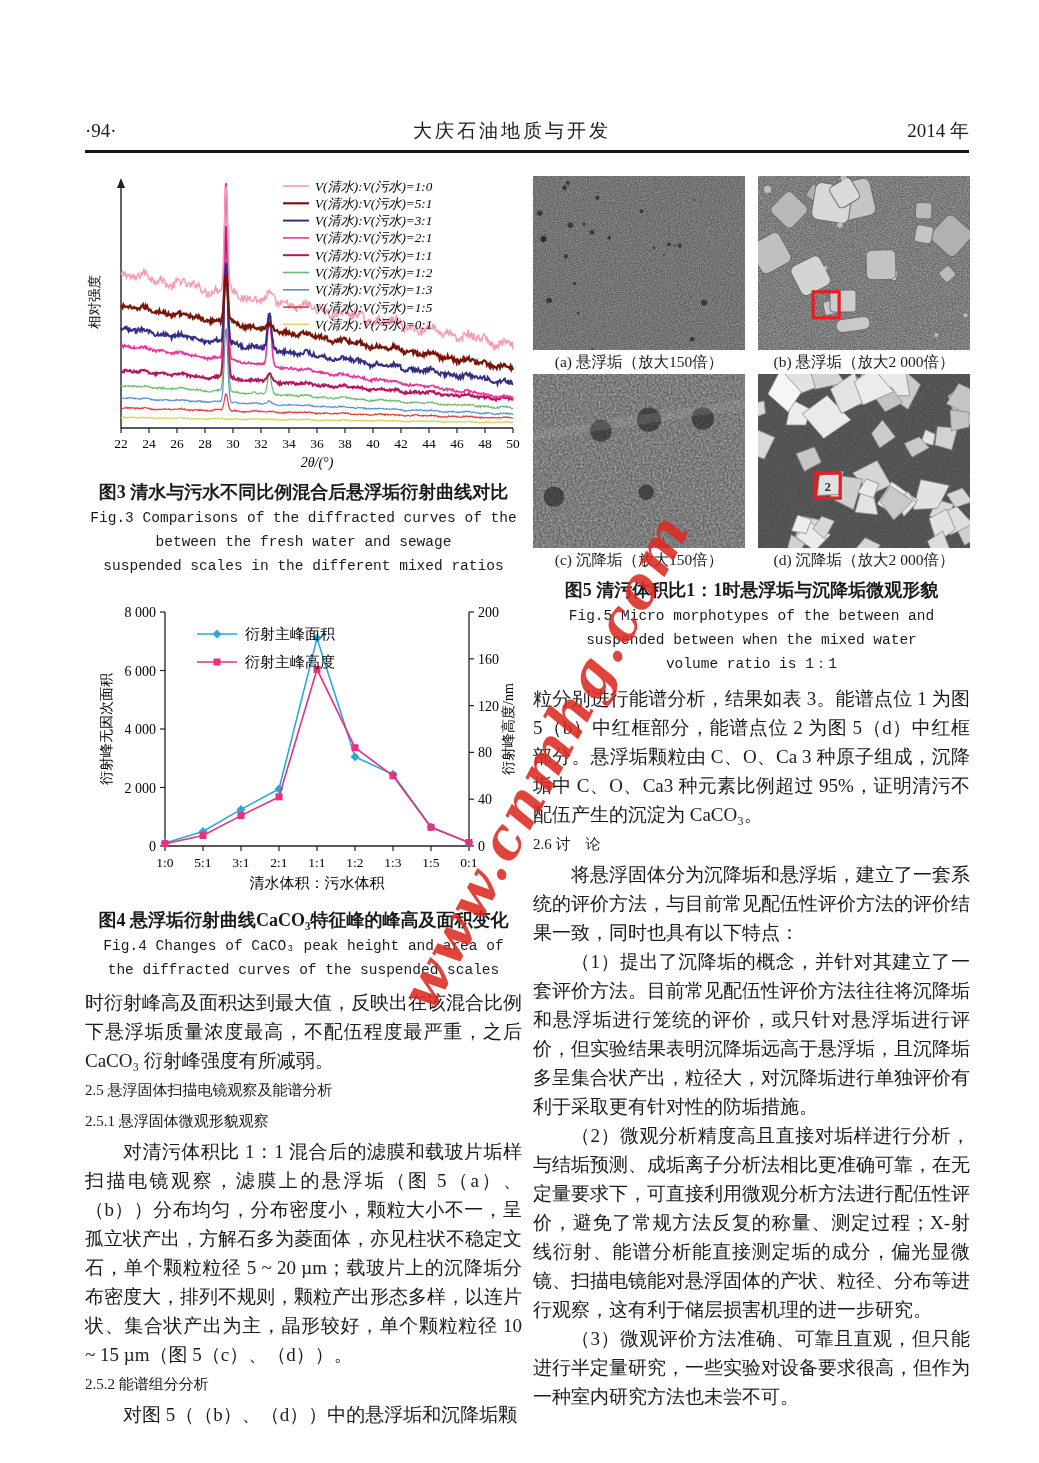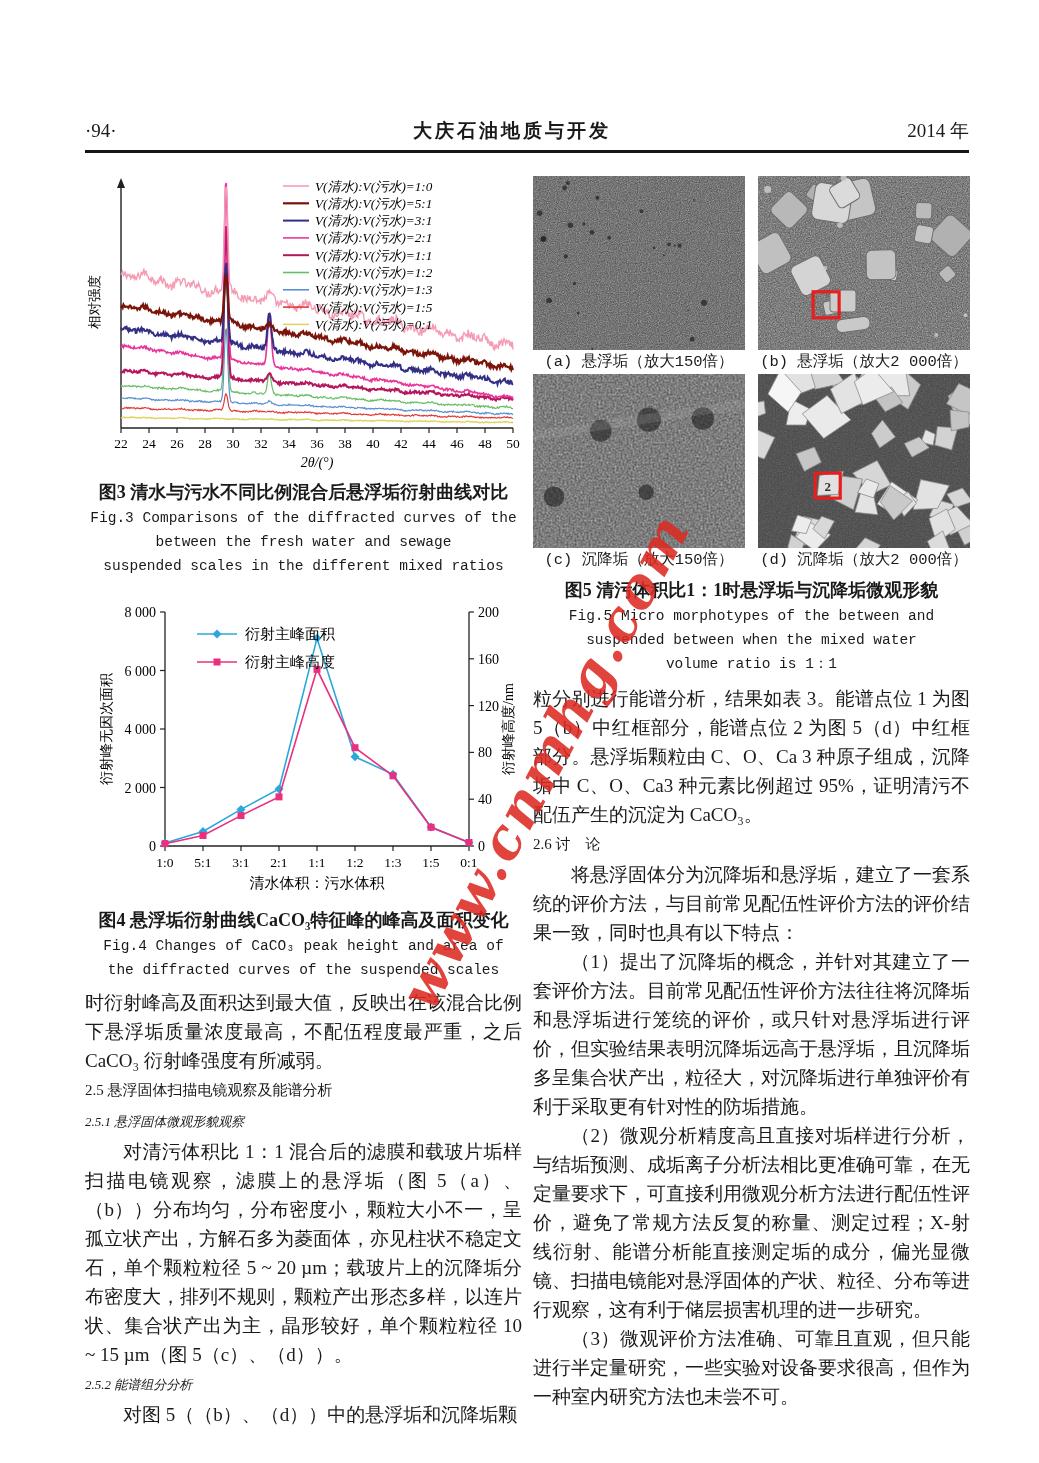--- a/index.html
+++ b/index.html
@@ -1,39 +1,39 @@
 <!DOCTYPE html>
 <html><head>
 <meta charset="utf-8">
 <style>
   html,body{margin:0;padding:0;background:#e8e8e8;}
   .page{position:relative;width:1039px;height:1463px;background:#ffffff;overflow:hidden;
         font-family:"Liberation Serif","DejaVu Serif",serif;color:#1a1a1a;}
   
   .header{position:absolute;left:85px;right:70px;top:118px;display:flex;
           justify-content:space-between;align-items:baseline;font-size:19px;gap:44px;}
-  .header .journal{letter-spacing:3px;font-weight:bold;}
+  .header .journal{letter-spacing:3px;font-weight:normal;}
   .rule{position:absolute;left:85px;right:70px;top:150px;height:3px;background:#151515;}
   
   .col-left{position:absolute;left:85px;top:170px;width:437px;}
   .col-right{position:absolute;left:533px;top:176px;width:437px;}
   
   .cap-zh{font-size:18px;font-weight:bold;text-align:center;line-height:28px;}
   .cap-en{font-family:"Liberation Mono","DejaVu Sans Mono",monospace;font-size:14.5px;
           text-align:center;line-height:24px;white-space:nowrap;}
   
   .body-text p{margin:0;font-size:19px;line-height:29px;text-align:justify;text-indent:2em;}
   .body-text p.noindent{text-indent:0;}
   .body-text h3{margin:0;font-size:15px;line-height:31px;font-weight:normal;}
-  .body-text h4{margin:0;font-size:13px;line-height:31px;font-weight:normal;font-style:italic;}
+  .body-text h4{margin:0;font-size:15px;line-height:31px;font-weight:normal;}
   
   .sem-grid{display:grid;grid-template-columns:212px 212px;column-gap:13px;row-gap:0;}
   .sem-cell{width:212px;}
   .sem-cell svg{display:block;width:212px;height:174px;background:#444;}
-  .sem-cap{font-size:15.5px;text-align:center;line-height:24px;height:24px;white-space:nowrap;font-family:Liberation Mono, monospace;}
+  .sem-cap{font-size:15.5px;text-align:center;line-height:24px;height:24px;white-space:nowrap;}
   .fig5-cap{margin-top:4px;}
   
   .watermark{position:absolute;left:255px;top:728px;width:580px;text-align:center;
              transform:rotate(-62deg);color:#dd2b22;opacity:0.88;
              font-family:"DejaVu Serif",serif;font-style:italic;font-weight:bold;
              font-size:55px;letter-spacing:3px;pointer-events:none;z-index:50;}
   svg text{font-family:"Liberation Serif","DejaVu Serif",serif;}
 </style>
 </head>
 <body>

